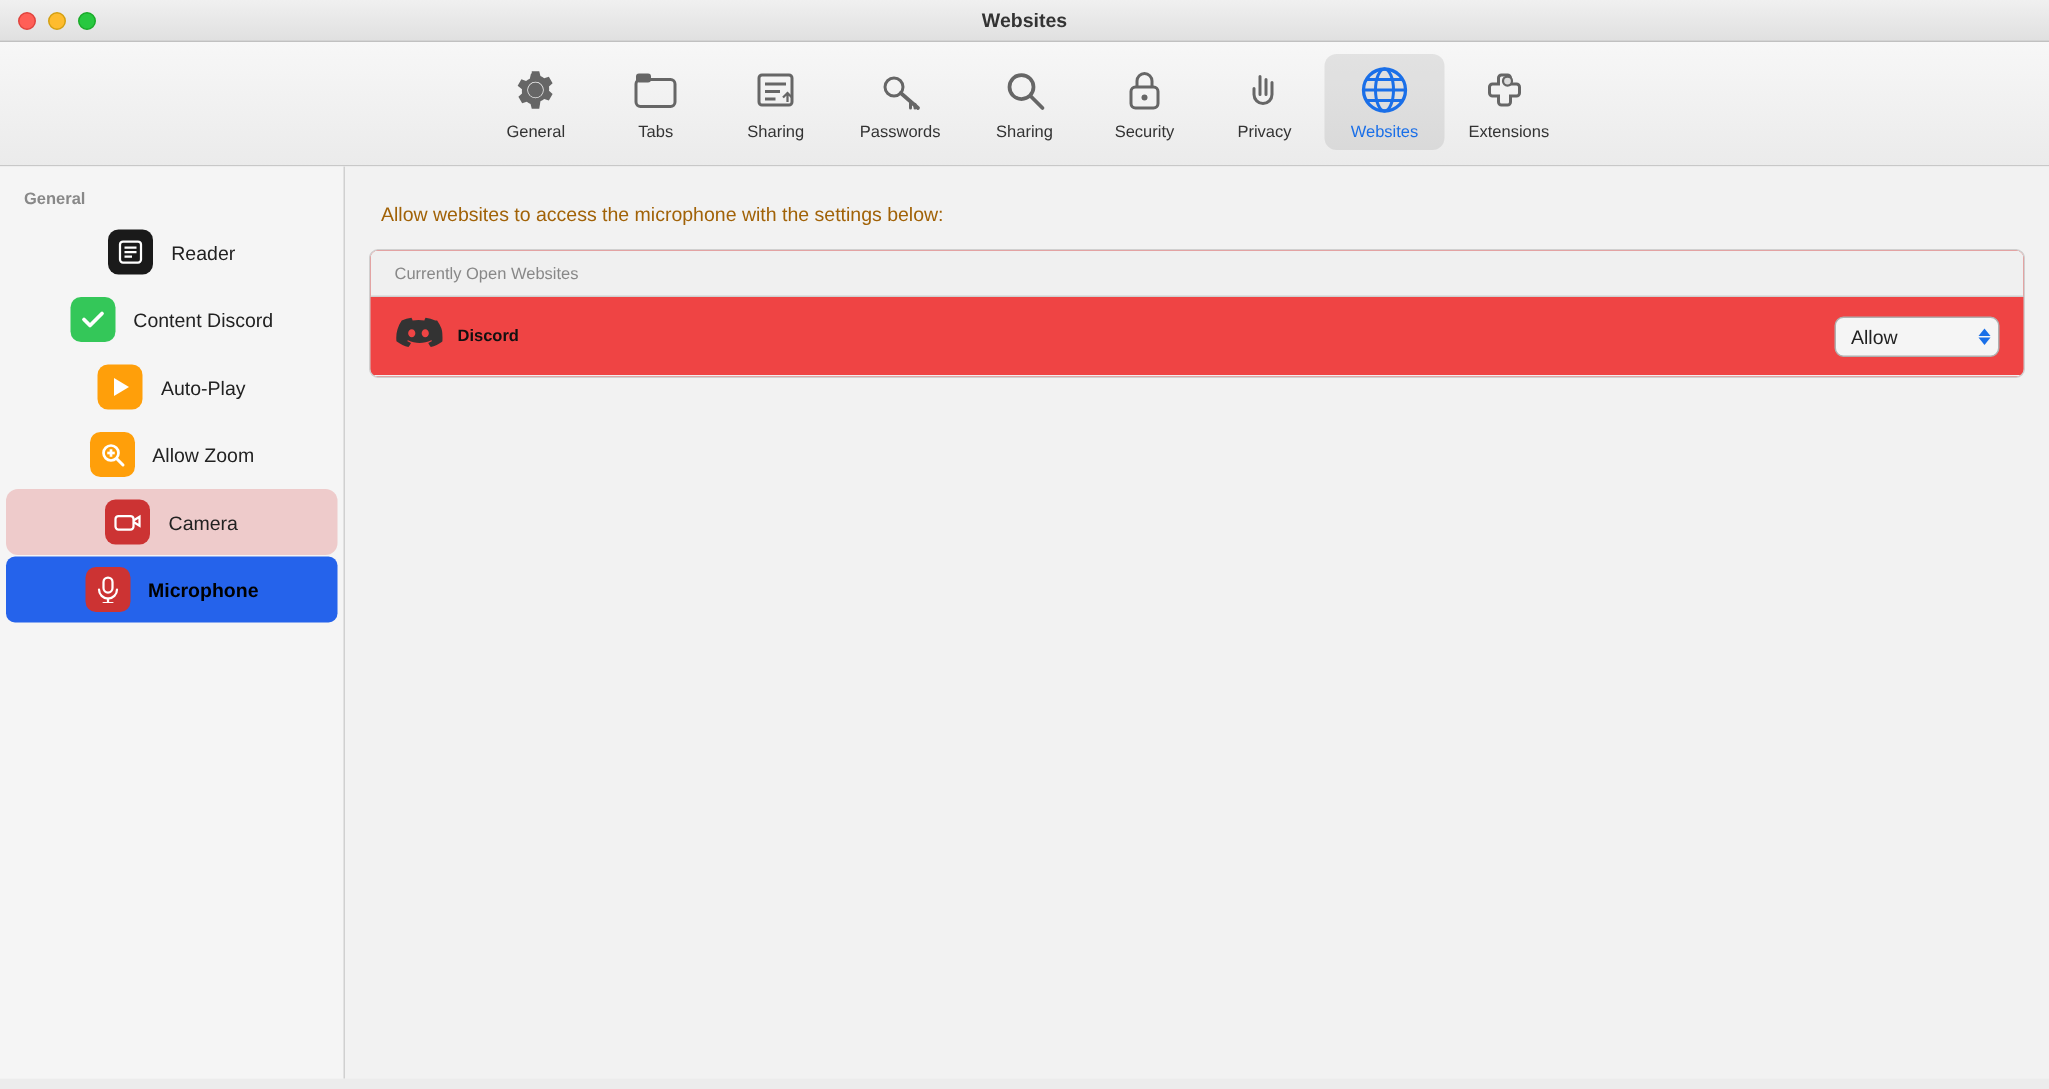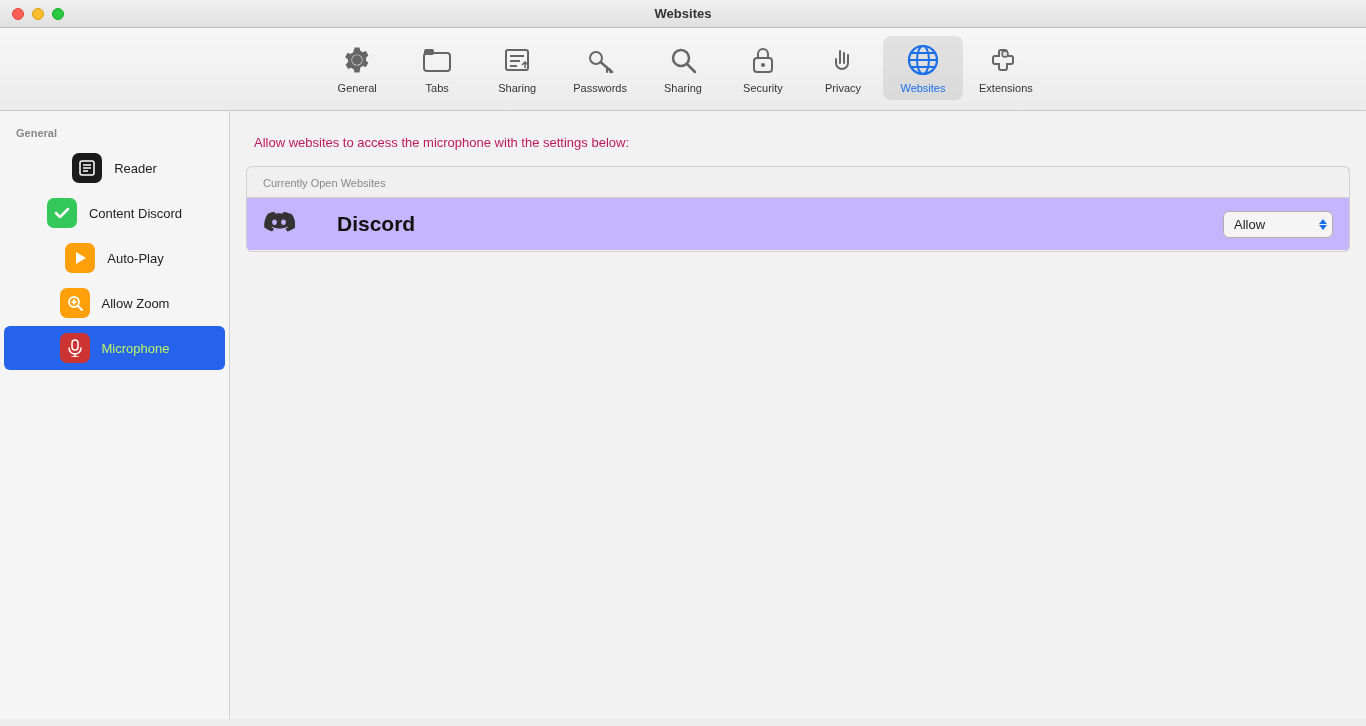--- a/index.html
+++ b/index.html
@@ -115,22 +115,22 @@
       padding: 7px 16px;
       cursor: pointer;
       border-radius: 6px;
       margin: 1px 4px;
       justify-content: center;
     }
     .sidebar-item.active {
       background: #2563eb;
     }
     .sidebar-item.active .item-label {
-      color: #bef264;
-      font-weight: 400;
+      color: #000000;
+      font-weight: 700;
     }
     .sidebar-item.highlighted {
       background: rgba(220, 80, 80, 0.25);
       border-radius: 8px;
       margin: 1px 4px;
     }
     .item-icon {
       width: 30px;
       height: 30px;
       border-radius: 7px;
@@ -156,25 +156,25 @@
     .icon-screen-sharing { background: #32ade6; }
 
     
     .content-panel {
       flex: 1;
       padding: 24px 0 0 0;
       background: #f2f2f2;
     }
     .content-description {
       font-size: 13px;
-      color: #be185d;
+      color: #a16207;
       padding: 0 24px 16px;
     }
     .websites-table {
-      background: #c4b5fd;
+      background: #ef4444;
       border: 1px solid #d0d0d0;
       border-radius: 6px;
       margin: 0 16px;
       overflow: hidden;
     }
     .table-header {
       background: #f0f0f0;
       border-bottom: 1px solid #d0d0d0;
       padding: 6px 16px;
     }
@@ -197,24 +197,23 @@
       flex: 1;
     }
     .discord-logo {
       width: 32px;
       height: 32px;
       display: flex;
       align-items: center;
       justify-content: center;
     }
     .site-name {
-      font-size: 21px;
+      font-size: 11px;
       font-weight: 600;
       color: #111;
-      margin-left: 32px;
     }
     .permission-select-wrapper {
       display: flex;
     }
     .select-container {
       position: relative;
       display: inline-flex;
       align-items: center;
     }
     .select-container select {
@@ -405,20 +404,29 @@
         <svg width="18" height="18" viewBox="0 0 18 18" fill="none">
           <circle cx="8" cy="8" r="5" stroke="white" stroke-width="1.8" fill="none"></circle>
           <line x1="12" y1="12" x2="16" y2="16" stroke="white" stroke-width="2" stroke-linecap="round"></line>
           <line x1="5.5" y1="8" x2="10.5" y2="8" stroke="white" stroke-width="1.8"></line>
           <line x1="8" y1="5.5" x2="8" y2="10.5" stroke="white" stroke-width="1.8"></line>
         </svg>
       </div>
       <span class="item-label">Allow Zoom</span>
     </div>
 
+    <div class="sidebar-item highlighted">
+      <div class="item-icon icon-camera">
+        <svg width="18" height="18" viewBox="0 0 18 18" fill="none">
+          <rect x="1" y="5" width="12" height="9" rx="2" stroke="white" stroke-width="1.5" fill="none"></rect>
+          <path d="M13 8l4-2.5v6L13 9" stroke="white" stroke-width="1.5" fill="none"></path>
+        </svg>
+      </div>
+      <span class="item-label">Camera</span>
+    </div>
 
     <div class="sidebar-item active">
       <div class="item-icon icon-microphone">
         <svg width="18" height="18" viewBox="0 0 18 18" fill="none">
           <rect x="6" y="1" width="6" height="10" rx="3" stroke="white" stroke-width="1.5" fill="none"></rect>
           <path d="M3 9a6 6 0 0012 0" stroke="white" stroke-width="1.5" stroke-linecap="round" fill="none"></path>
           <line x1="9" y1="15" x2="9" y2="18" stroke="white" stroke-width="1.5" stroke-linecap="round"></line>
           <line x1="6" y1="18" x2="12" y2="18" stroke="white" stroke-width="1.5" stroke-linecap="round"></line>
         </svg>
       </div>

